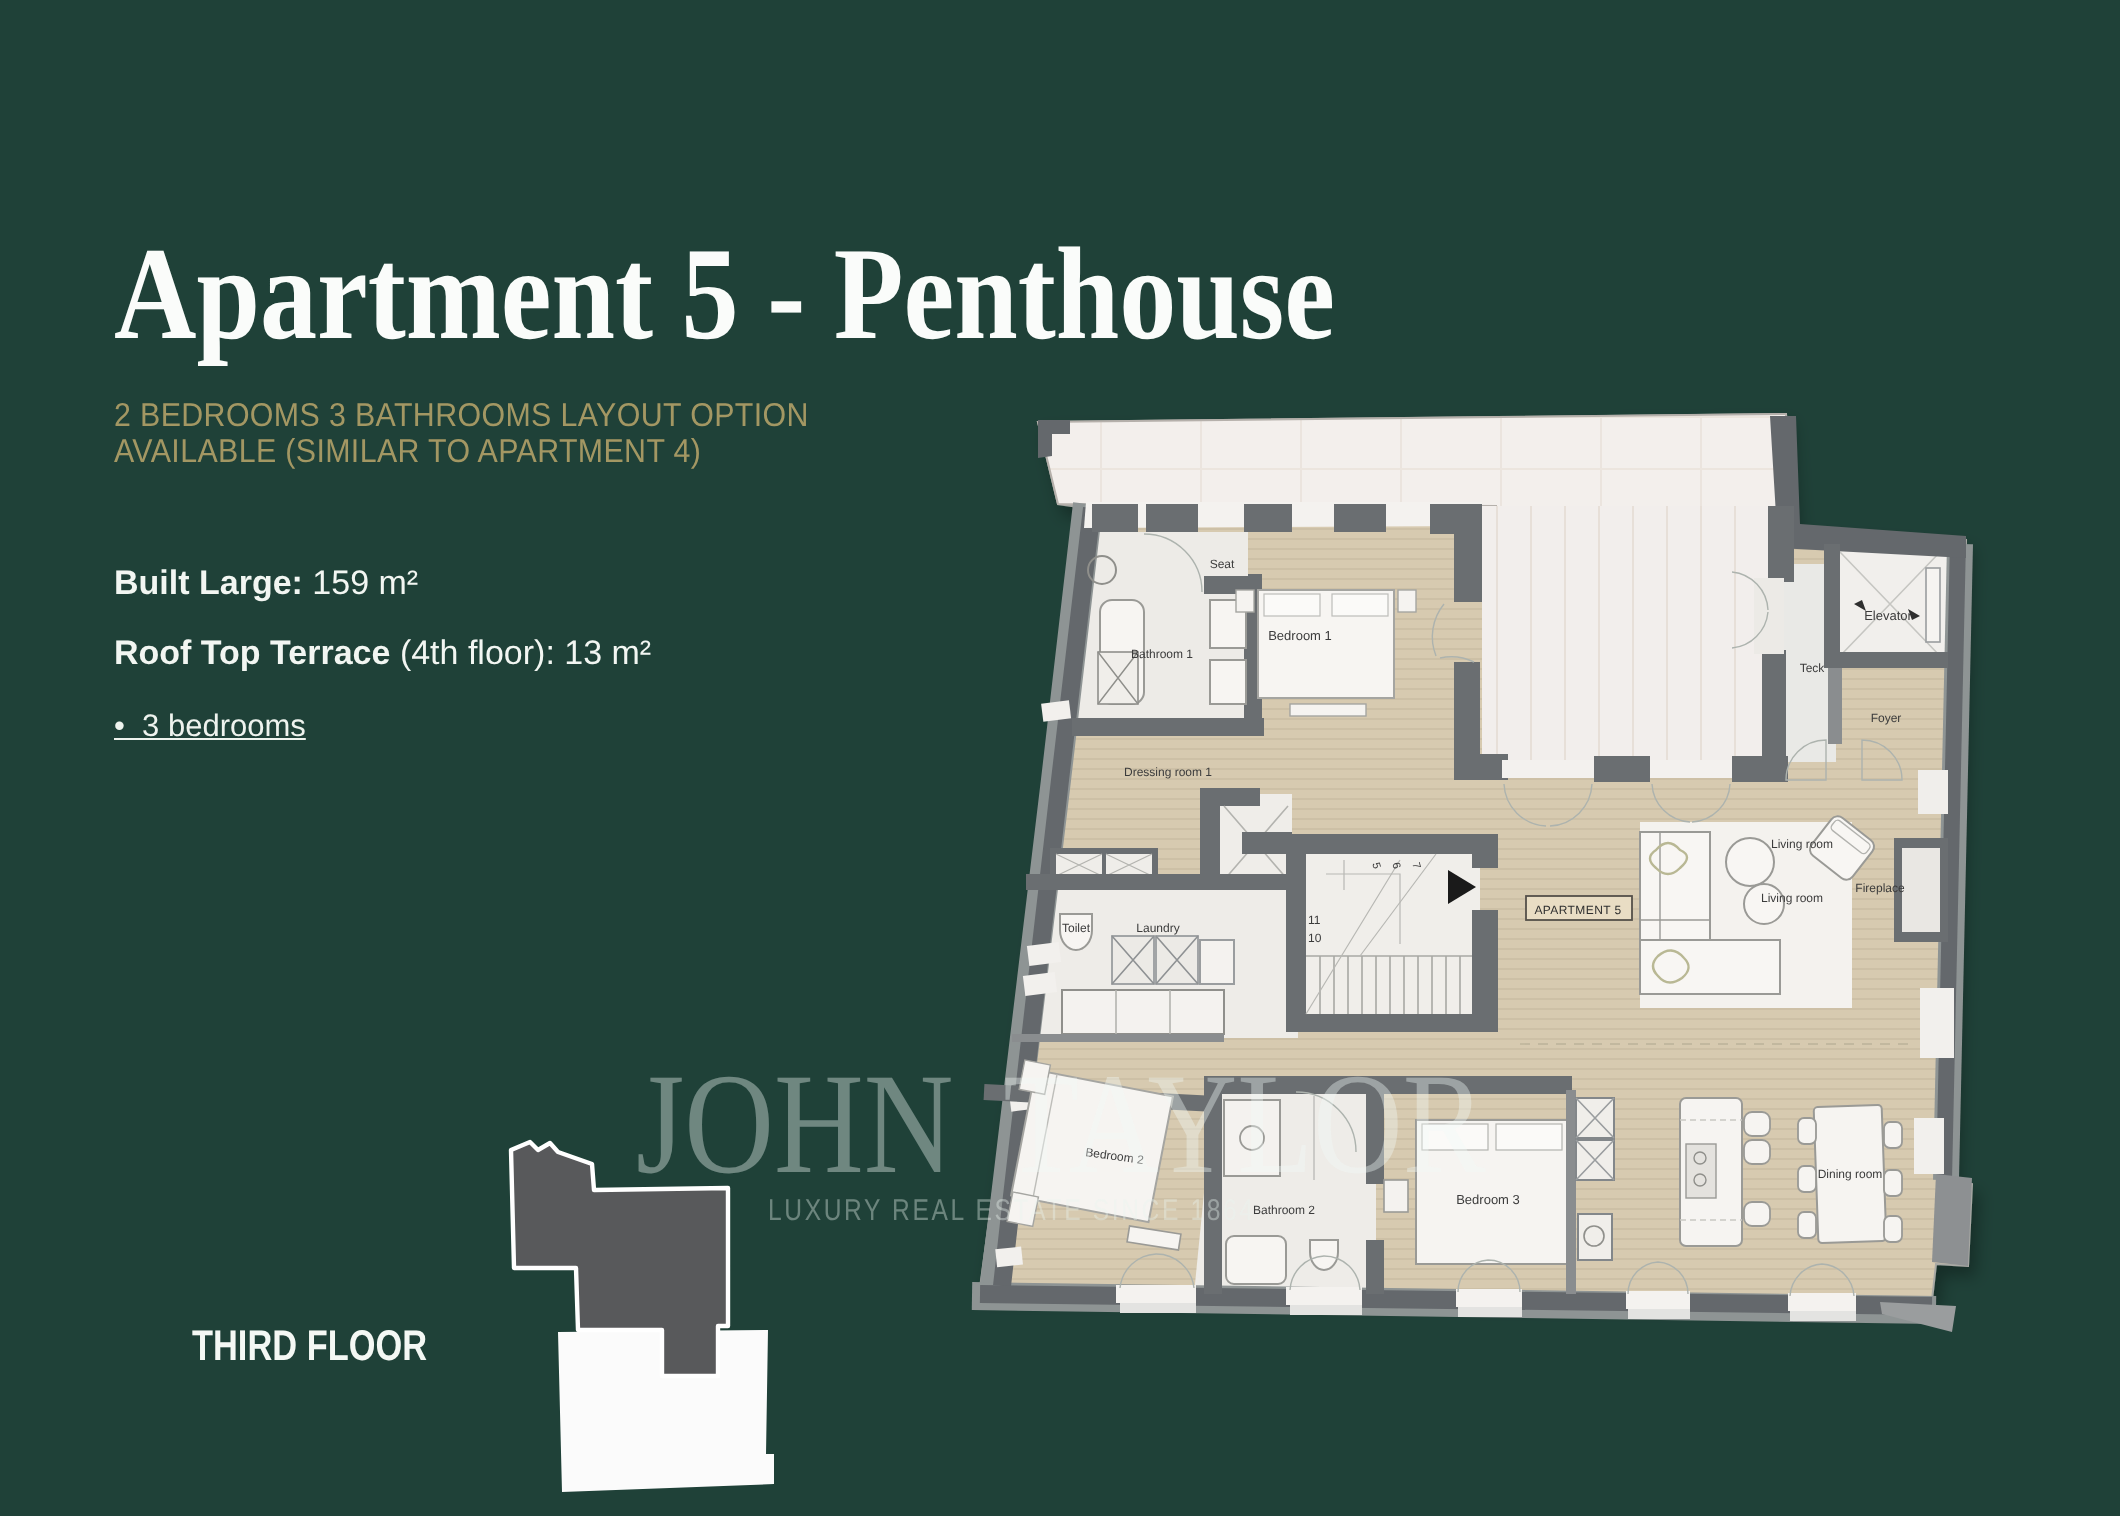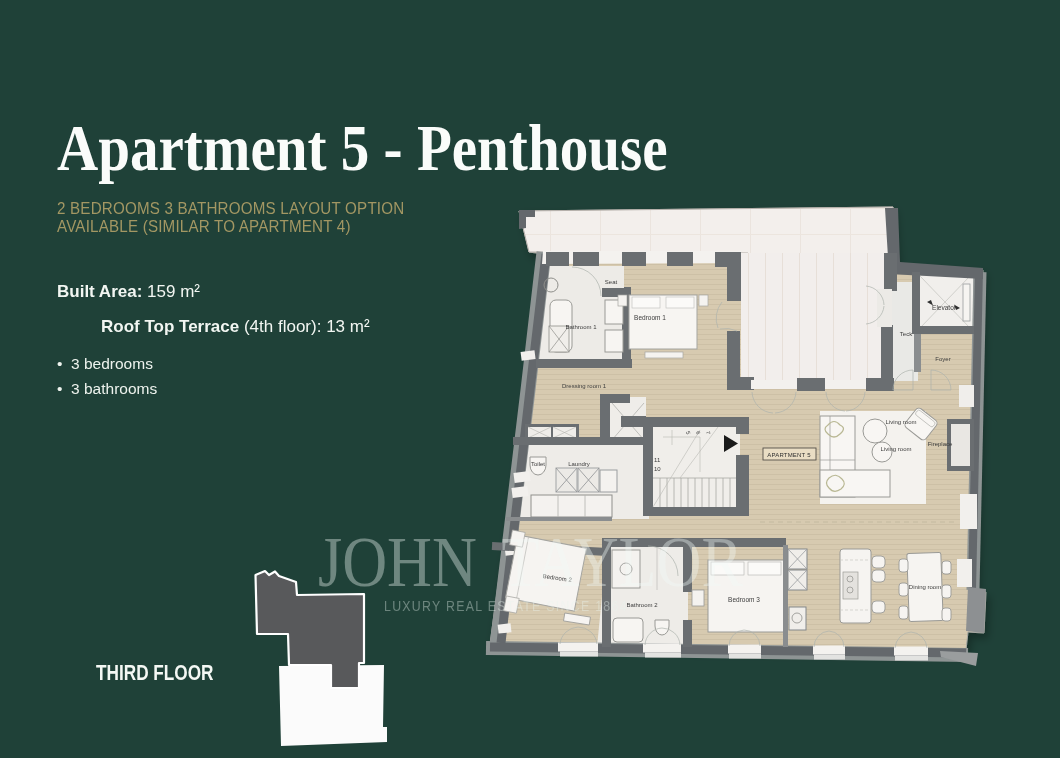--- a/index.html
+++ b/index.html
@@ -7,27 +7,26 @@
        background:#1f4138;font-family:"Liberation Sans",sans-serif;}
   .abs{position:absolute;}
 </style>
 </head>
 <body>
 
 <div class="abs" id="title" style="left:57px;top:110px;font-family:'Liberation Serif',serif;font-size:66px;color:#fafcfa;font-weight:bold;letter-spacing:0px;transform:scaleX(0.865);transform-origin:left top;white-space:nowrap;">Apartment 5 - Penthouse</div>
 
 <div class="abs" style="left:57px;top:198.5px;width:410px;font-size:16.5px;line-height:18.5px;color:#a39763;letter-spacing:0.2px;transform:scaleX(0.92);transform-origin:left top;">2 BEDROOMS 3 BATHROOMS LAYOUT OPTION AVAILABLE (SIMILAR TO APARTMENT 4)</div>
 
-<div class="abs" style="left:57px;top:282px;font-size:17px;color:#f2f6f2;"><b>Built Area:</b> 159 m²</div>
-
-<div class="abs" style="left:57px;top:317px;font-size:17px;color:#f2f6f2;margin-left:44px;"><b>Roof Top Terrace</b> (4th floor): 13 m²</div>
-
-<div class="abs" id="bullets" style="left:57px;top:351px;font-size:15.5px;color:#eef3ee;line-height:25.4px;">
+<div class="abs" style="left:57px;top:282px;font-size:17px;color:#f2f6f2;"><b>Built Large:</b> 159 m²</div>
+
+<div class="abs" style="left:57px;top:317px;font-size:17px;color:#f2f6f2;"><b>Roof Top Terrace</b> (4th floor): 13 m²</div>
+
+<div class="abs" id="bullets" style="left:57px;top:351px;font-size:15.5px;color:#eef3ee;line-height:25.4px;text-decoration:underline;">
   <div>•&nbsp; 3 bedrooms</div>
-  <div>•&nbsp; 3 bathrooms</div>
 </div>
 
 <div class="abs" style="left:96px;top:661px;font-size:21.5px;font-weight:bold;color:#f4f8f4;letter-spacing:0px;transform:scaleX(0.80);transform-origin:left top;white-space:nowrap;">THIRD FLOOR</div>
 
 <svg class="abs" id="plan" style="left:0;top:0;" width="1060" height="758" viewBox="0 0 1060 758">
 <defs>
   <filter id="planshadow" x="-5%" y="-5%" width="112%" height="112%">
     <feDropShadow dx="3" dy="5" stdDeviation="4" flood-color="#000000" flood-opacity="0.30"></feDropShadow>
   </filter>
   <pattern id="wood" width="6" height="5" patternUnits="userSpaceOnUse">

